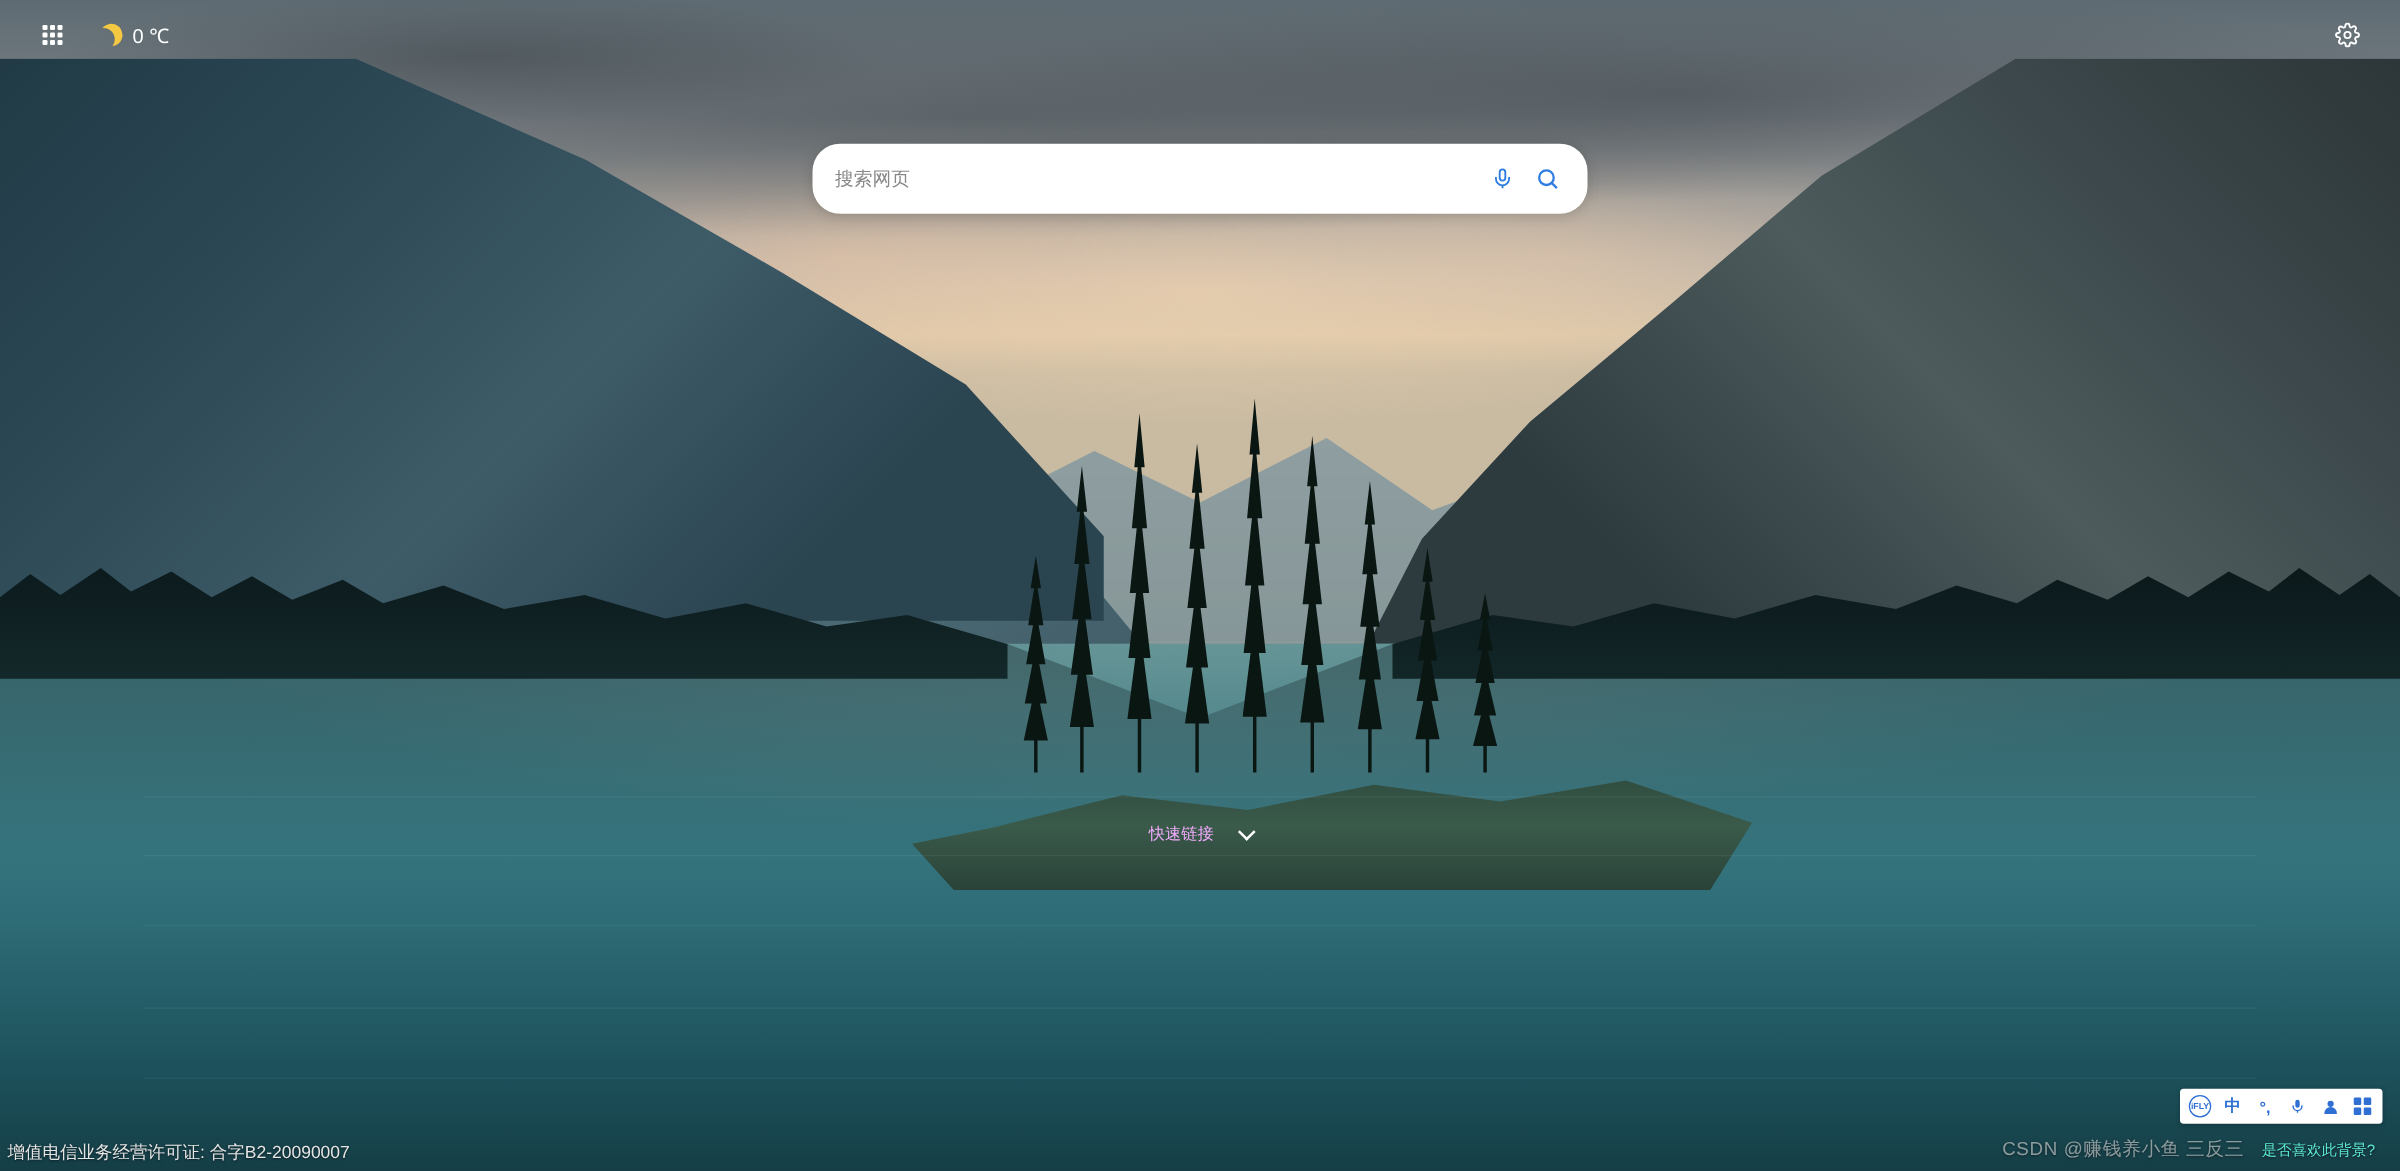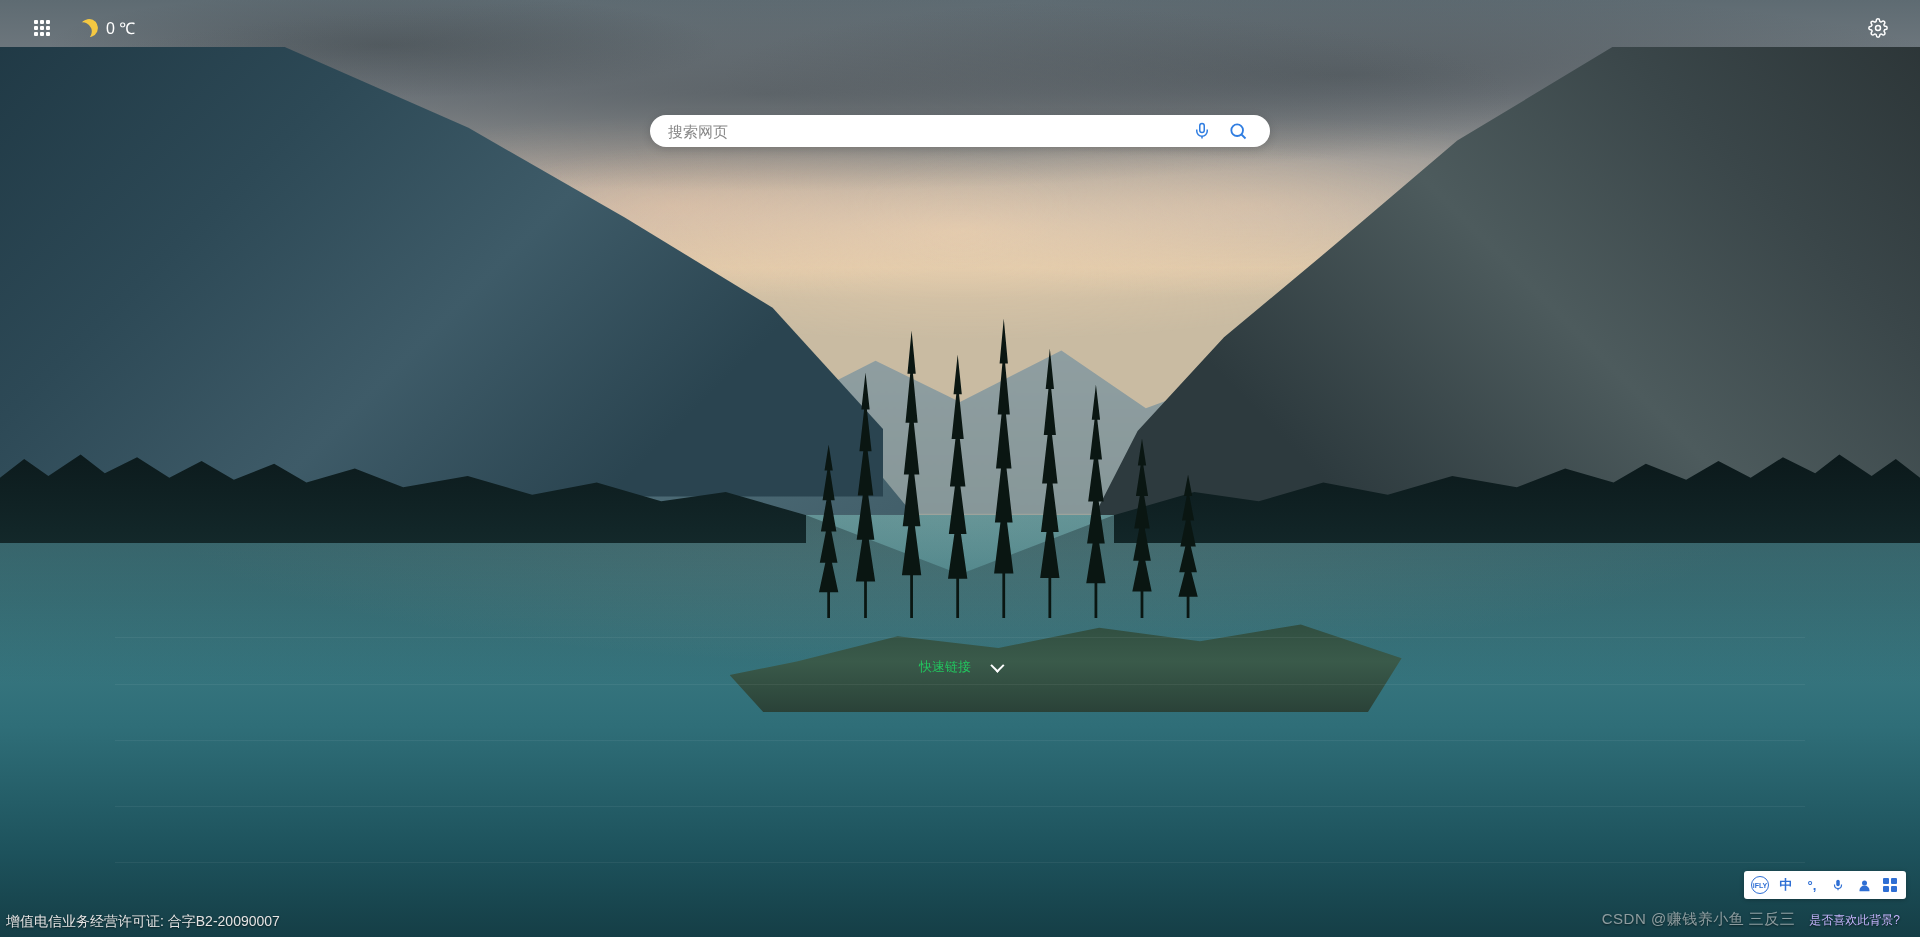--- a/index.html
+++ b/index.html
@@ -191,21 +191,21 @@
 
     
     .search-wrap {
       position: absolute;
       top: 115px;
       left: 50%;
       transform: translateX(-50%);
       width: 620px;
     }
     .search-bar {
-      height: 32px;
+      height: 56px;
       background: #fff;
       border-radius: 22px;
       display: flex;
       align-items: center;
       padding: 0 14px 0 18px;
       box-shadow: 0 2px 10px rgba(0,0,0,0.15);
     }
     .search-input {
       flex: 1;
       border: none;
@@ -225,21 +225,21 @@
 
     
     .quick-links {
       position: absolute;
       top: 652px;
       left: 50%;
       transform: translateX(-50%);
       display: flex;
       align-items: center;
       gap: 20px;
-      color: #22c55e;
+      color: #f0abfc;
       font-size: 13px;
       cursor: pointer;
       padding: 6px 14px;
       border-radius: 4px;
     }
     .chev {
       width: 10px; height: 10px;
       border-right: 2px solid #fff;
       border-bottom: 2px solid #fff;
       transform: rotate(45deg) translateY(-2px);
@@ -264,21 +264,21 @@
       align-items: baseline;
       gap: 14px;
     }
     .watermark {
       color: rgba(240,240,240,0.55);
       font-size: 15px;
       letter-spacing: 0.5px;
       text-shadow: 0 1px 2px rgba(0,0,0,0.5);
     }
     .bg-feedback {
-      color: #c4b5fd;
+      color: #5eead4;
       font-size: 12px;
       text-shadow: 0 1px 2px rgba(0,0,0,0.7);
       cursor: pointer;
     }
 
     
     .ime-toolbar {
       position: absolute;
       right: 14px;
       bottom: 38px;

